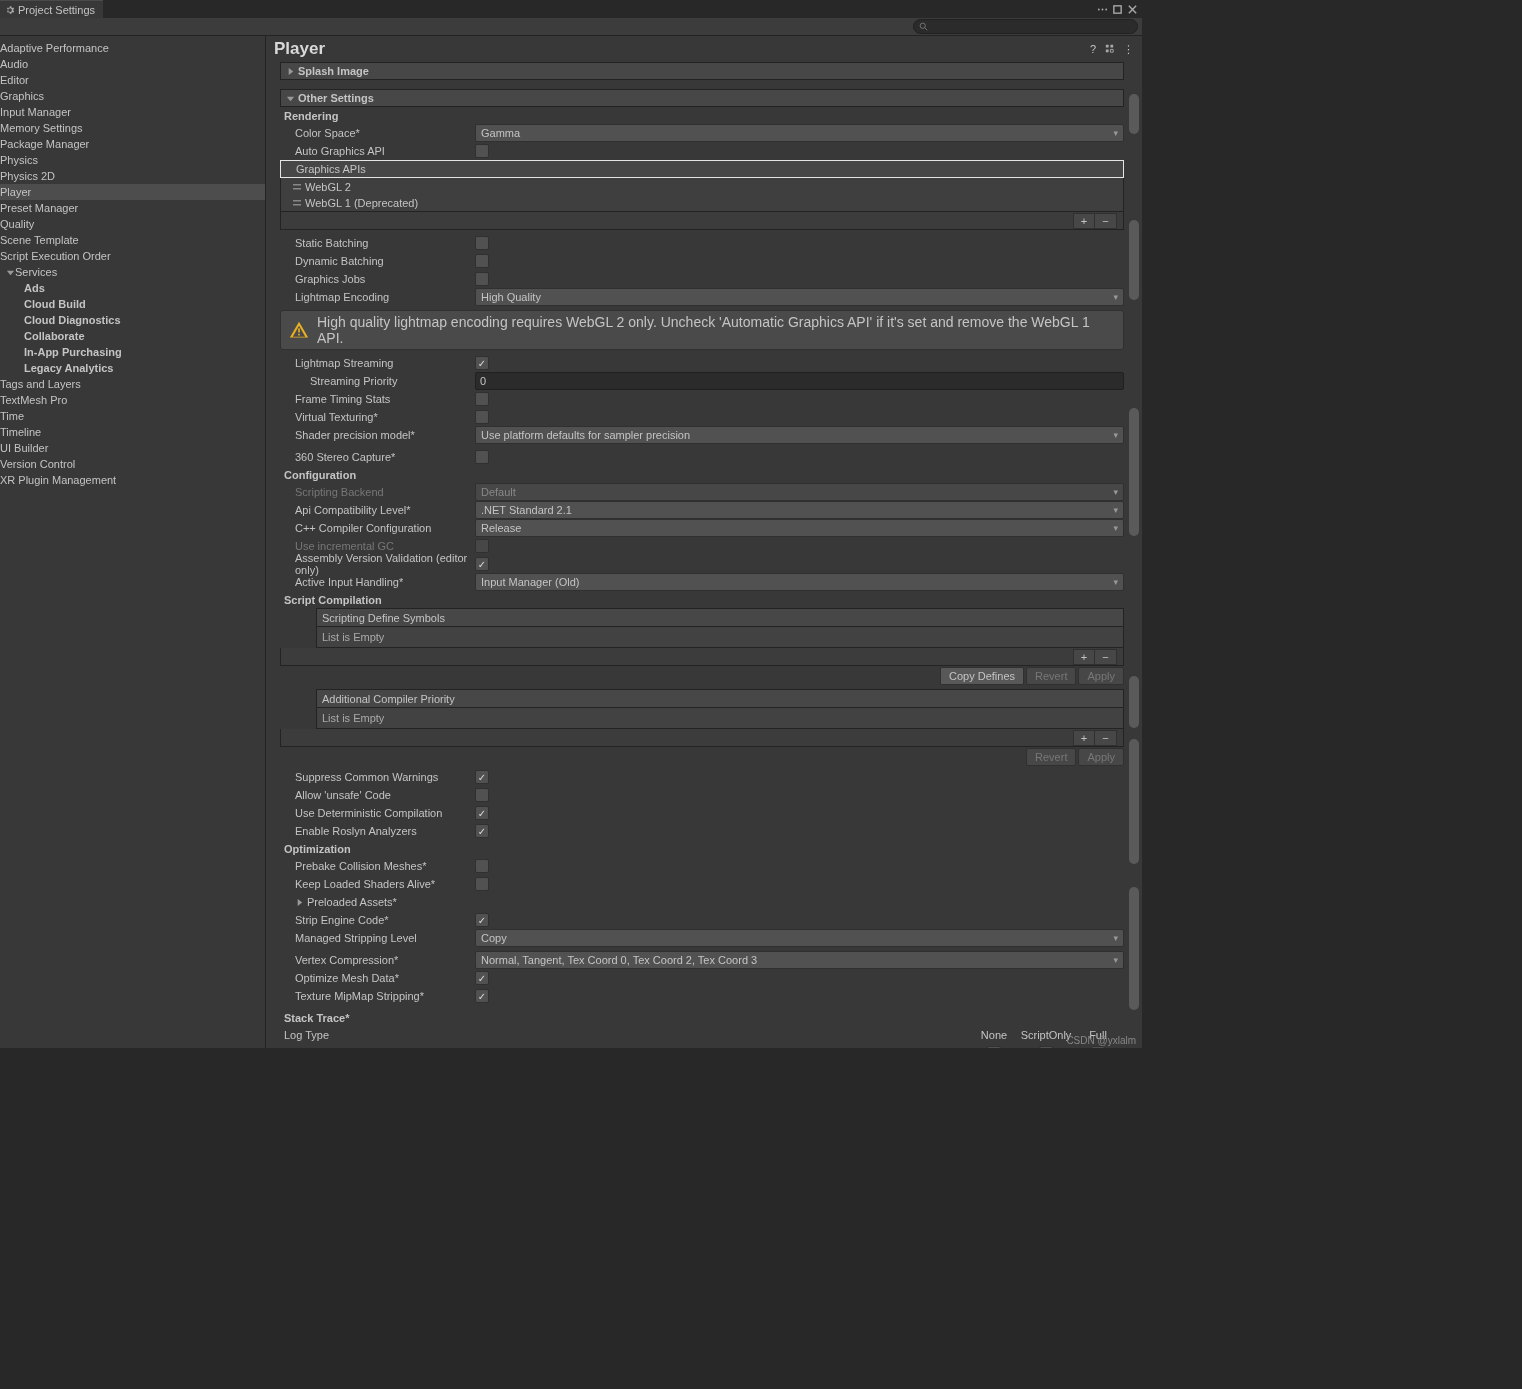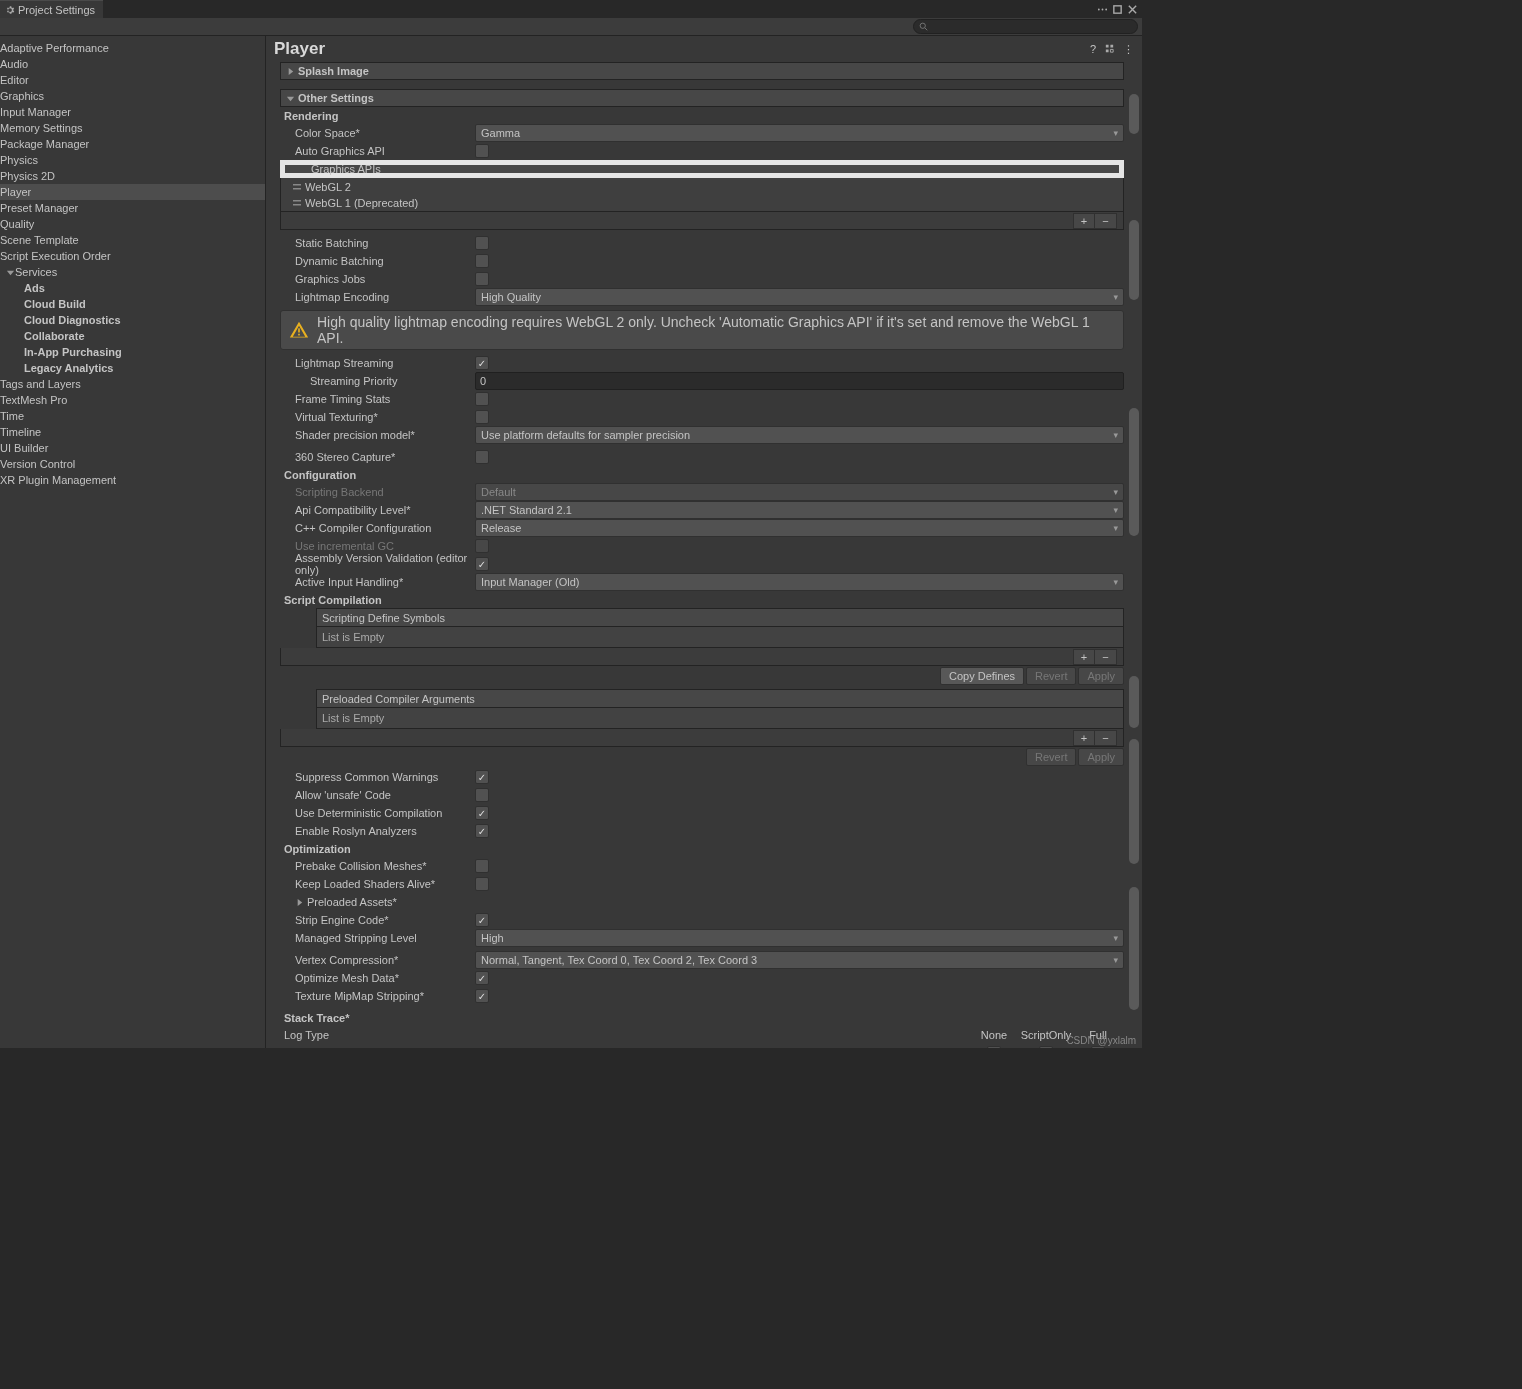--- a/index.html
+++ b/index.html
@@ -51,21 +51,21 @@
 
 
 .dropdown { flex:1; height:18px; background:#515151; border:1px solid #303030; display:flex; align-items:center; padding:0 5px; position:relative; border-radius:2px; }
 .dropdown::after { content:"▾"; position:absolute; right:5px; font-size:9px; color:#999; }
 .dropdown.disabled { background:#474747; color:#888; }
 .textfield { flex:1; height:18px; background:#2b2b2b; border:1px solid #202020; padding:0 4px; display:flex; align-items:center; border-radius:2px; }
 .checkbox { width:14px; height:14px; background:#515151; border:1px solid #303030; border-radius:2px; display:flex; align-items:center; justify-content:center; }
 .checkbox.checked::after { content:"✓"; font-size:10px; color:#ddd; }
 .checkbox.disabled { background:#474747; }
 
-.api-list-hdr { height:18px; background:#474747; border:5px solid #e5e5e5; padding-left:26px; display:flex; align-items:center; }
+.api-list-hdr { height:18px; background:#474747; border:1px solid #e5e5e5; padding-left:15px; display:flex; align-items:center; }
 .api-list-item { height:17px; background:#3f3f3f; border-left:1px solid #232323; border-right:1px solid #232323; padding-left:12px; display:flex; align-items:center; gap:4px; }
 .api-list-item svg { width:8px; height:8px; }
 .api-list-item:last-of-type { border-bottom:1px solid #232323; }
 .list-footer { height:18px; background:#3c3c3c; border:1px solid #232323; border-top:none; display:flex; justify-content:flex-end; align-items:center; padding-right:6px; gap:0; }
 .list-footer .ibtn { width:22px; height:16px; display:flex; align-items:center; justify-content:center; background:#474747; border:1px solid #303030; cursor:pointer; }
 .list-footer .ibtn + .ibtn { border-left:none; }
 
 
 .warnbox { margin:4px 0; min-height:28px; background:#4a4a4a; border:1px solid #303030; display:flex; align-items:center; padding:3px 8px; gap:8px; border-radius:3px; }
 .warnbox svg { width:20px; height:20px; flex-shrink:0; }
@@ -409,21 +409,21 @@
           <div class="ibtn">−</div>
         </div>
         <div class="btnrow">
           <div class="btn">Copy Defines</div>
           <div class="btn disabled">Revert</div>
           <div class="btn disabled">Apply</div>
         </div>
 
         <div style="height:4px"></div>
         <div class="listbox">
-          <div class="listbox-hdr">Preloaded Compiler Arguments</div>
+          <div class="listbox-hdr">Additional Compiler Priority</div>
           <div class="listbox-empty">List is Empty</div>
         </div>
         <div class="list-footer">
           <div class="ibtn">+</div>
           <div class="ibtn">−</div>
         </div>
         <div class="btnrow">
           <div class="btn disabled">Revert</div>
           <div class="btn disabled">Apply</div>
         </div>
@@ -476,21 +476,21 @@
         <div class="row">
             <span class="label">Strip Engine Code*</span>
             <div class="ctrl">
               <div class="checkbox checked"></div>
             </div>
           </div>
         <div class="row">
             <span class="label">Managed Stripping Level</span>
             <div class="ctrl">
               <div class="dropdown">
-                <span>High</span>
+                <span>Copy</span>
               </div>
             </div>
           </div>
         <div style="height:4px"></div>
         <div class="row">
             <span class="label">Vertex Compression*</span>
             <div class="ctrl">
               <div class="dropdown">
                 <span>Normal, Tangent, Tex Coord 0, Tex Coord 2, Tex Coord 3</span>
               </div>

